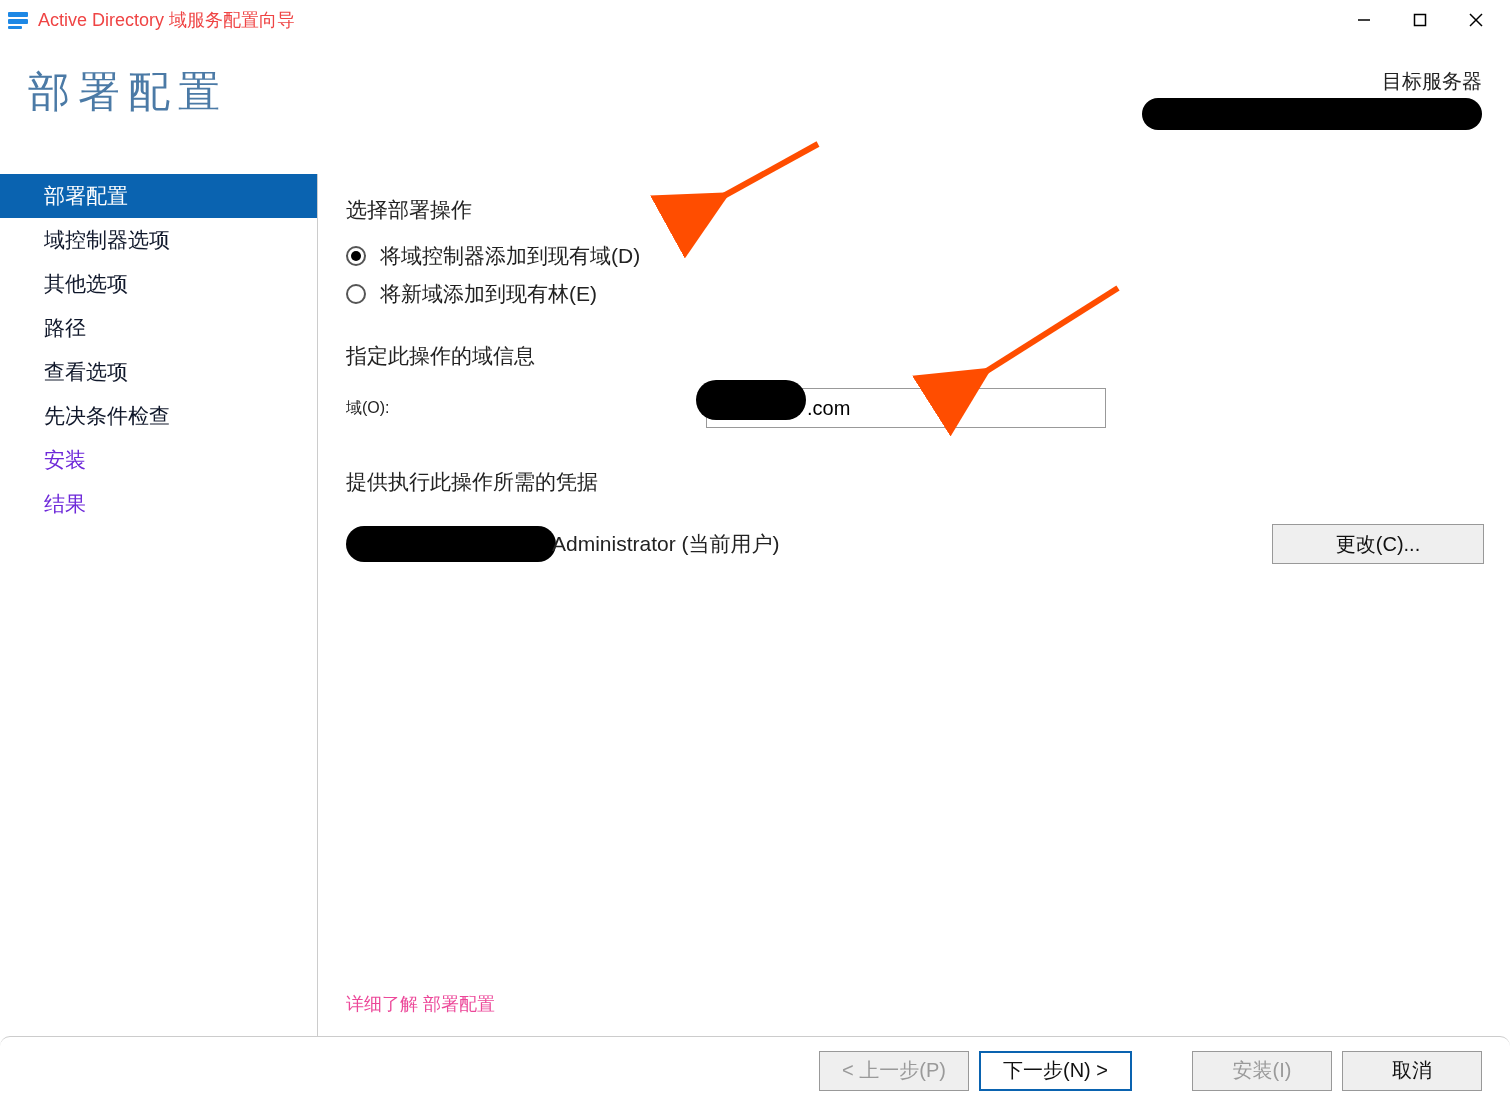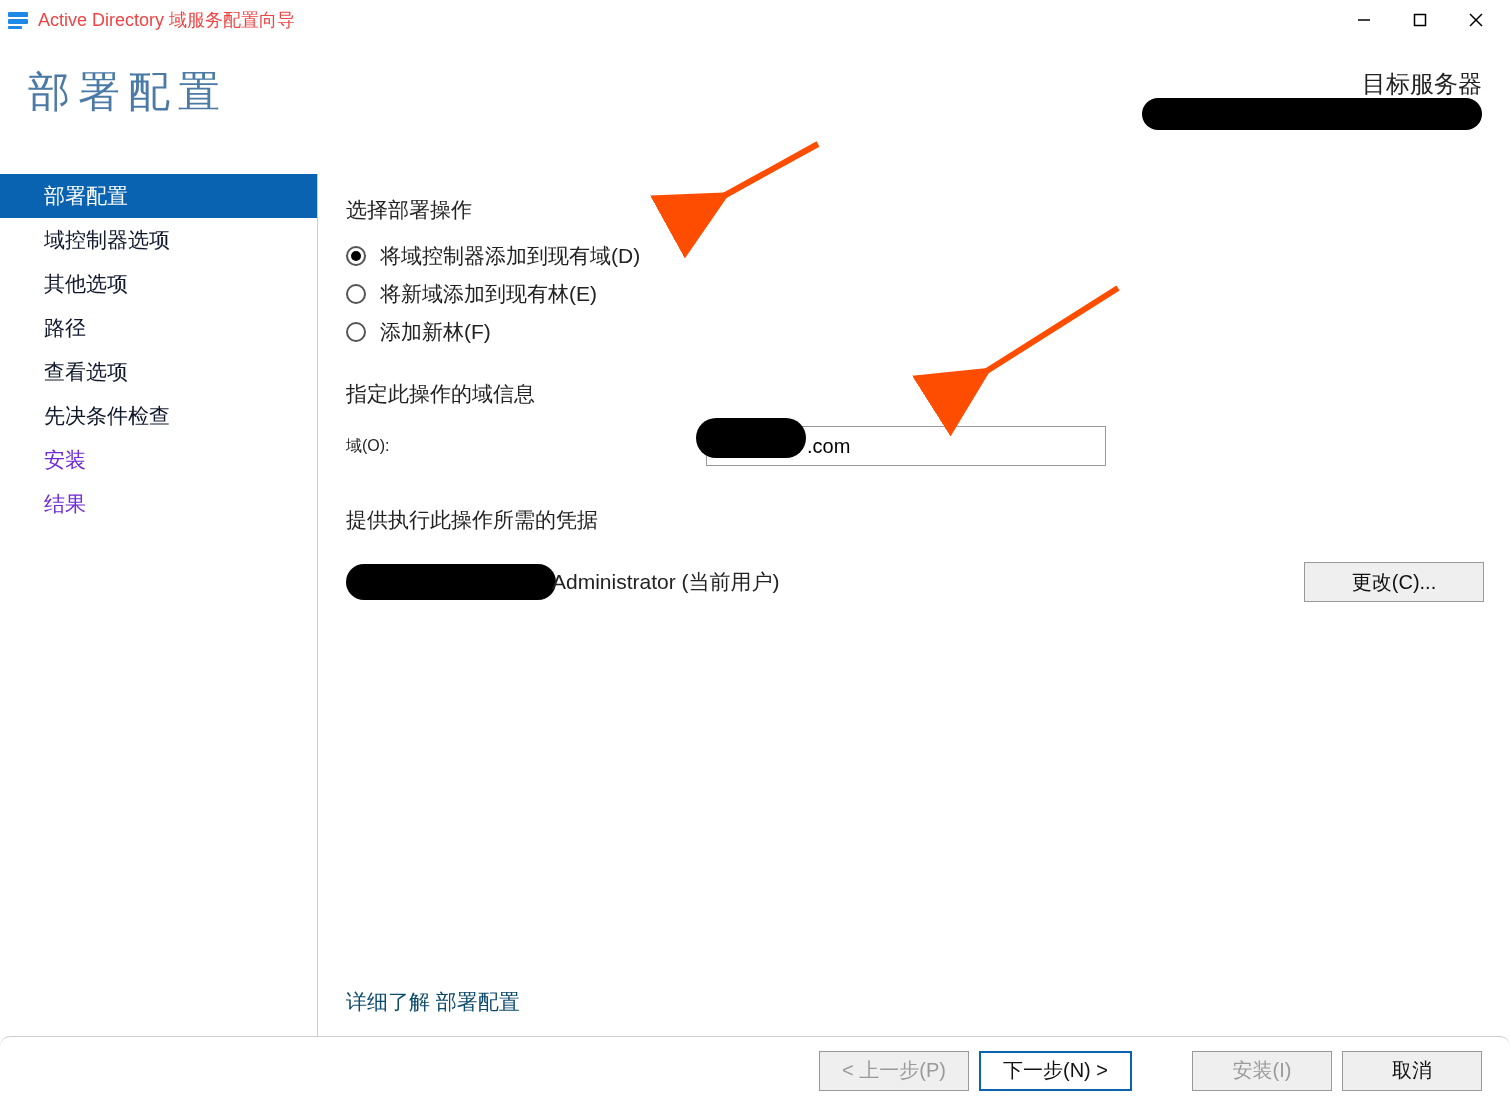--- a/index.html
+++ b/index.html
@@ -10,21 +10,21 @@
   .titlebar { display:flex; align-items:center; height:40px; padding:0 6px; font-size:18px; color:#ef4444; }
   .titlebar .app-icon { width:24px; height:24px; margin-right:8px; display:inline-flex; align-items:center; justify-content:center; }
   .titlebar .app-title { flex:0 0 auto; }
   .titlebar .spacer { flex:1 1 auto; }
   .win-controls { display:flex; }
   .win-btn { width:56px; height:40px; display:flex; align-items:center; justify-content:center; font-size:18px; color:#222; }
 
   
   .header-band { position:relative; height:120px; padding:24px 28px 0 28px; }
   .page-title { font-size:42px; color:#4b7aa6; font-weight:400; letter-spacing:8px; }
-  .target-label { position:absolute; right:28px; top:28px; font-size:24px; color:#222; }
+  .target-label { position:absolute; right:28px; top:28px; font-size:20px; color:#222; }
   .censor-bar-top { position:absolute; right:28px; top:58px; width:340px; height:32px; background:#000; border-radius:16px; }
 
   
   .body { display:flex; height:calc(1104px - 40px - 120px - 68px); }
 
   
   .sidebar { width:318px; padding-top:14px; }
   .sidebar-inner { border-right:1px solid #ccc; margin-right:0; height:100%; box-sizing:border-box; padding-top:0; }
   .side-item { height:44px; line-height:44px; padding-left:44px; font-size:21px; color:#0f172a; cursor:default; }
   .side-item.selected { background:#0a63b0; color:#fff; }
@@ -37,28 +37,28 @@
   .radio { width:20px; height:20px; border:2px solid #555; border-radius:50%; margin-right:14px; display:inline-flex; align-items:center; justify-content:center; }
   .radio .dot { width:10px; height:10px; border-radius:50%; background:#000; }
 
   .domain-line { display:flex; align-items:center; margin-top:18px; position:relative; }
   .domain-label { width:360px; font-size:16px; }
   .domain-input-wrap { position:relative; width:400px; height:40px; }
   .domain-input { width:100%; height:100%; border:1px solid #999; padding:4px 8px 4px 100px; font-size:20px; background:#fff; }
   .domain-input-censor { position:absolute; left:-10px; top:-8px; width:110px; height:40px; background:#000; border-radius:20px; }
   .btn { height:40px; border:1px solid #999; background:#efefef; font-size:20px; color:#111; padding:0 22px; display:inline-flex; align-items:center; justify-content:center; }
   .btn.select-btn { width:224px; margin-left:14px; justify-content:center; }
-  .btn.change-btn { width:180px; justify-content:center; }
+  .btn.change-btn { width:212px; justify-content:center; }
 
   .cred-line { display:flex; align-items:center; margin-top:28px; font-size:21px; }
   .cred-text-wrap { position:relative; flex:1; display:flex; align-items:center; }
   .cred-censor { width:210px; height:36px; background:#000; border-radius:18px; margin-right:0; }
   .cred-text { font-size:21px; margin-left:-4px; }
 
-  .more-link { position:absolute; left:28px; bottom:20px; color:#0c4a6e; font-size:21px; cursor:pointer; }
+  .more-link { position:absolute; left:28px; bottom:20px; color:#ec4899; font-size:18px; cursor:pointer; }
   .more-link .link-part { text-decoration:none; }
 
   
   .footer { height:68px; border-top:1px solid #ccc; display:flex; align-items:center; justify-content:flex-end; padding-right:28px; gap:10px;border-radius:10px; }
   .footer .btn { min-width:140px; justify-content:center; }
   .footer .btn.primary { border:2px solid #0a63b0; background:#fff; }
   .footer .btn.disabled { color:#9a9a9a; }
 
   
   .arrow { position:absolute; pointer-events:none; }
@@ -126,24 +126,20 @@
       <div class="radio-row">
         <span class="radio">
             <span class="dot"></span>
           </span>
         <span>将域控制器添加到现有域(D)</span>
       </div>
       <div class="radio-row">
         <span class="radio"></span>
         <span>将新域添加到现有林(E)</span>
       </div>
-      <div class="radio-row">
-        <span class="radio"></span>
-        <span>添加新林(F)</span>
-      </div>
 
       <div class="section-title" style="margin-top:34px">指定此操作的域信息</div>
 
       <div class="domain-line">
         <span class="domain-label">域(O):</span>
         <span class="domain-input-wrap">
           <input class="domain-input" type="text" value=".com" style="">
           <span class="domain-input-censor"></span>
         </span>
       </div>

